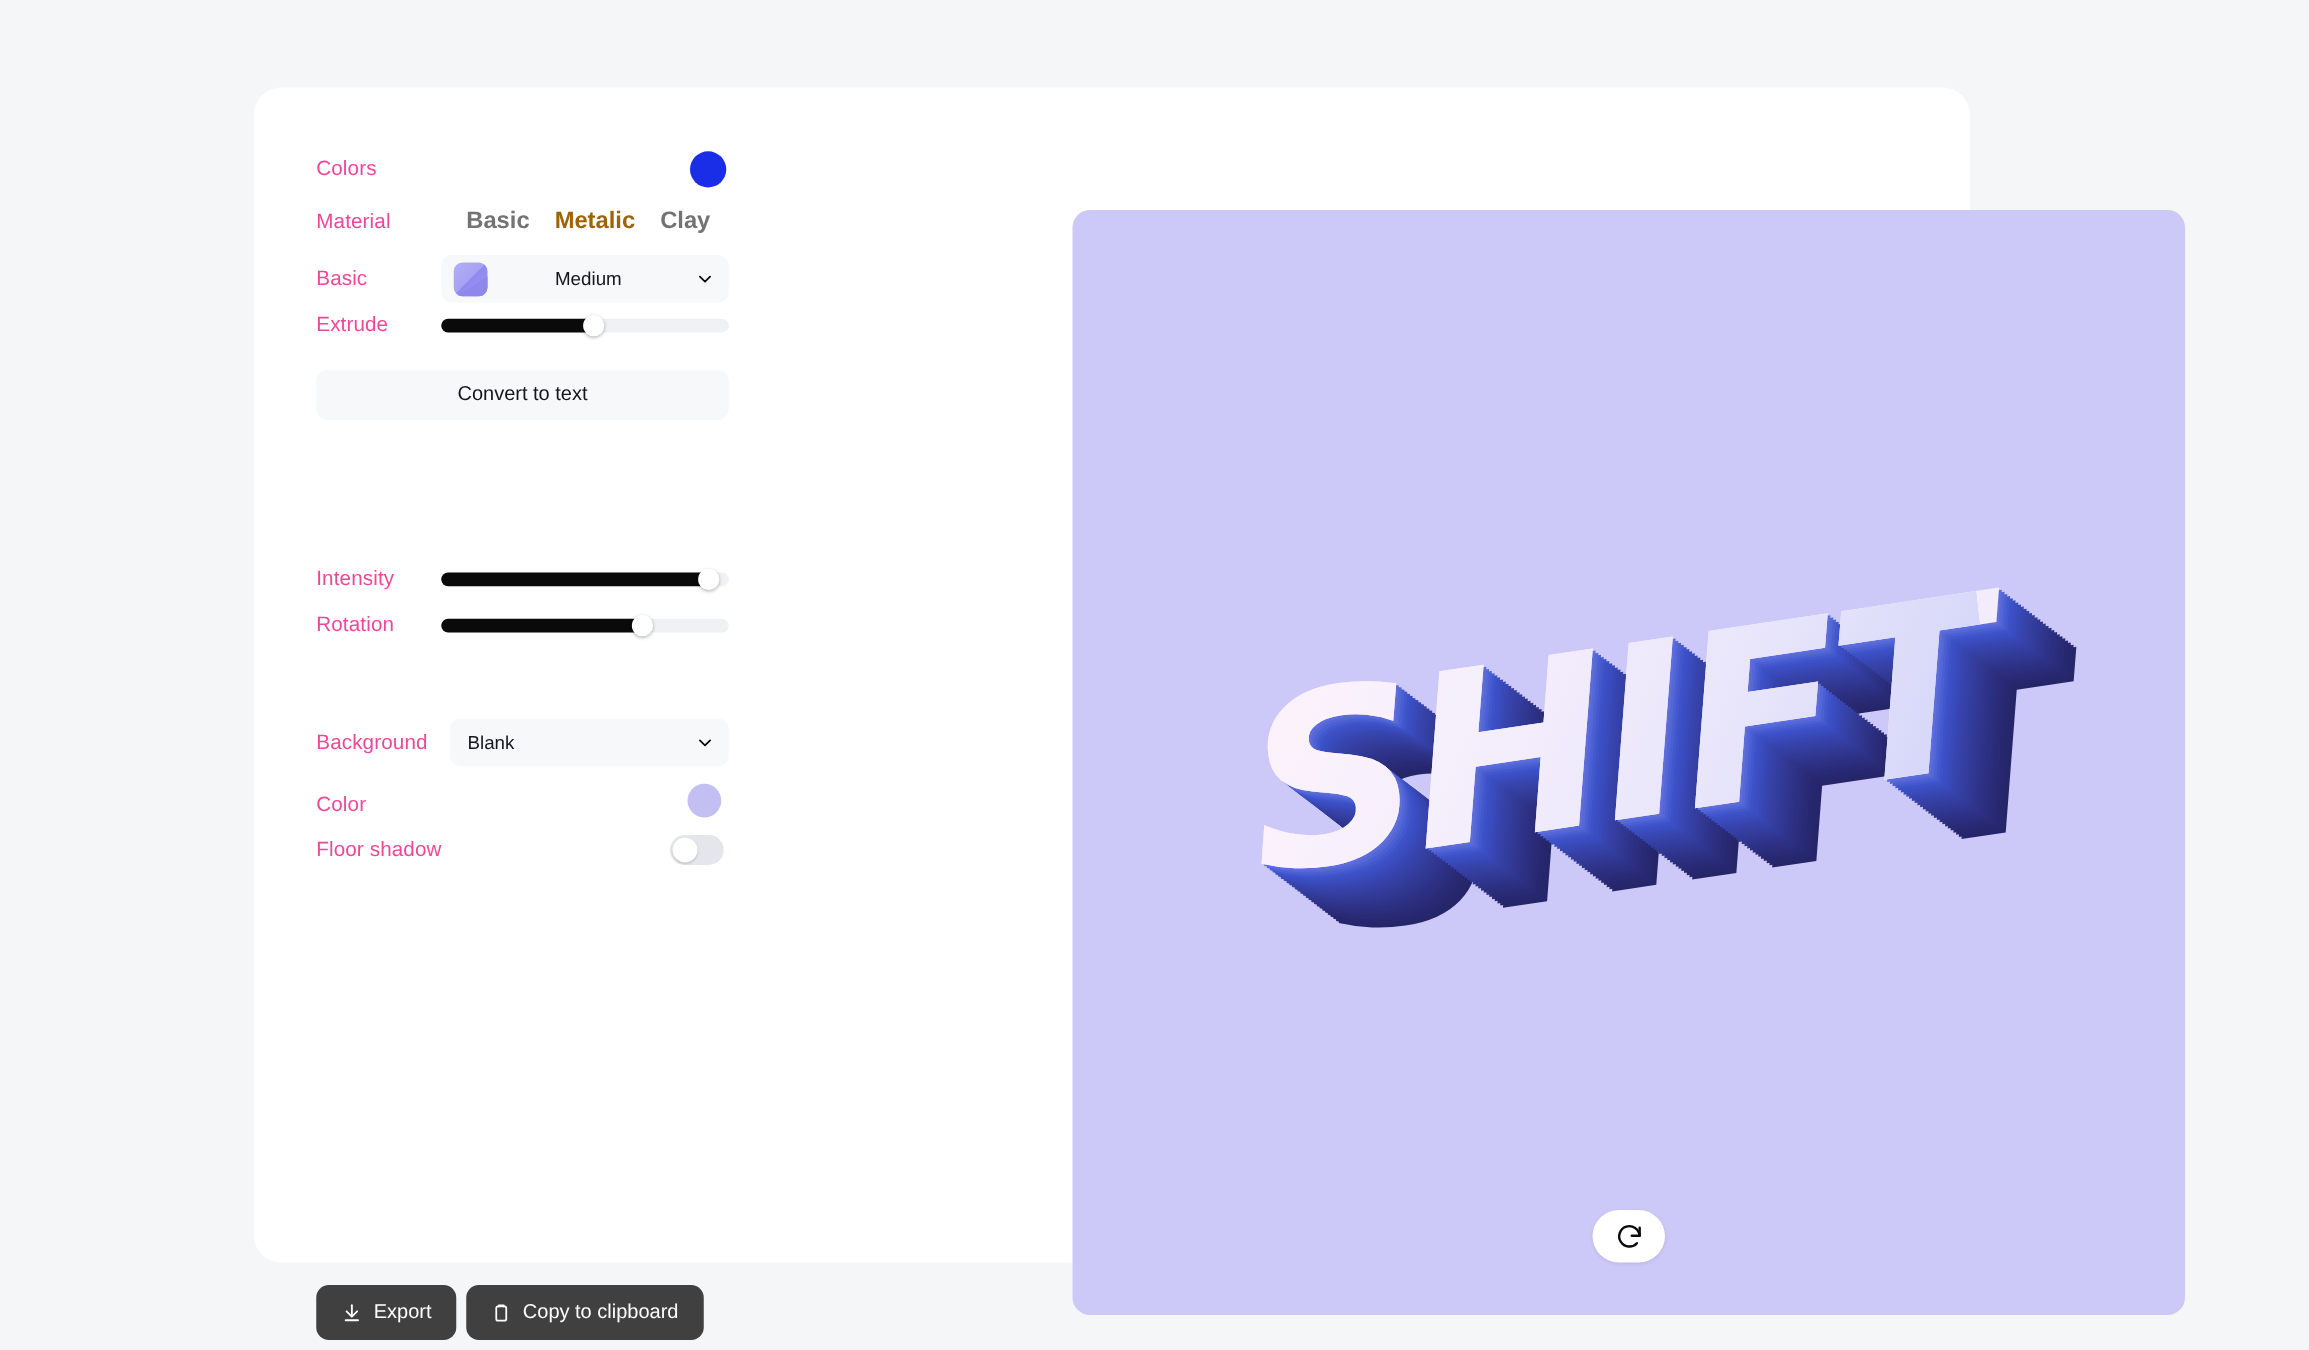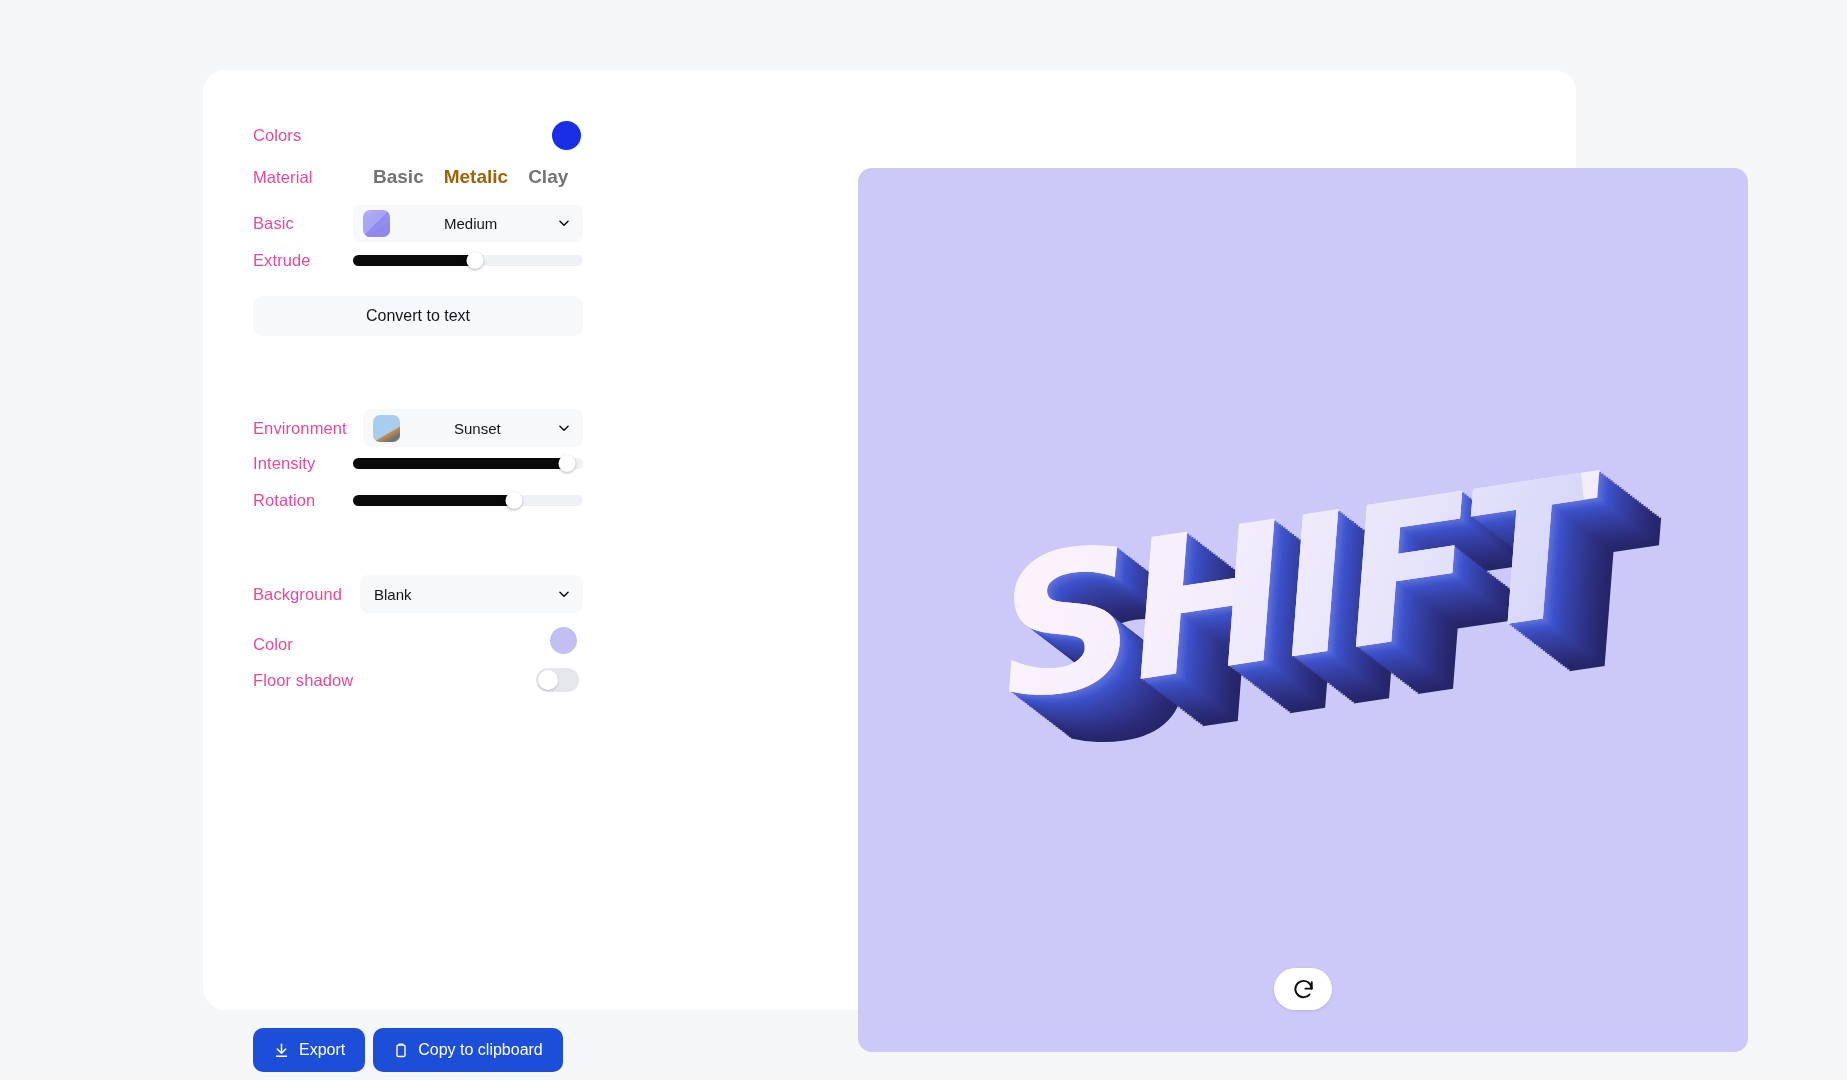--- a/index.html
+++ b/index.html
@@ -167,21 +167,21 @@
     box-shadow: 0 1px 2px rgba(0,0,0,.18);
   }
 
   
   .actions {
     position: absolute; left: 0; top: 908px;
     display: flex; gap: 8px;
   }
   .btn {
     height: 44px;
-    background: #1d4ed8; color: #ffffff;
+    background: #404040; color: #ffffff;
     border-radius: 10px;
     display: flex; align-items: center; gap: 9px;
     padding: 0 20px;
     font-size: 16px;
     cursor: pointer;
     white-space: nowrap;
   }
 
   
   .canvas {
@@ -281,30 +281,20 @@
           <span class="track"></span>
           <span class="fill" id="extrude-fill" style="width: 53%;"></span>
           <span class="thumbdot" id="extrude-thumb" style="left: 53%;"></span>
         </span>
       </div>
 
       <div class="convert" style="top:176px;">
         <span>Convert to text</span>
       </div>
 
-      <div class="row" style="top:289px;height:38px;">
-        <span class="lbl" style="width:110px;">Environment</span>
-        <span class="field">
-          <span class="thumb thumb-sunset"></span>
-          <span class="field-text">Sunset</span>
-          <svg class="chev" viewBox="0 0 24 24" fill="none" stroke="#0a0a0a" stroke-width="2.4" stroke-linecap="round" stroke-linejoin="round">
-              <polyline points="5 9 12 16 19 9"></polyline>
-            </svg>
-        </span>
-      </div>
 
       <div class="row" style="top:333px;height:20px;">
         <span class="lbl">Intensity</span>
         <span class="slider">
           <span class="track"></span>
           <span class="fill" id="intensity-fill" style="width: 93%;"></span>
           <span class="thumbdot" id="intensity-thumb" style="left: 93%;"></span>
         </span>
       </div>
 

